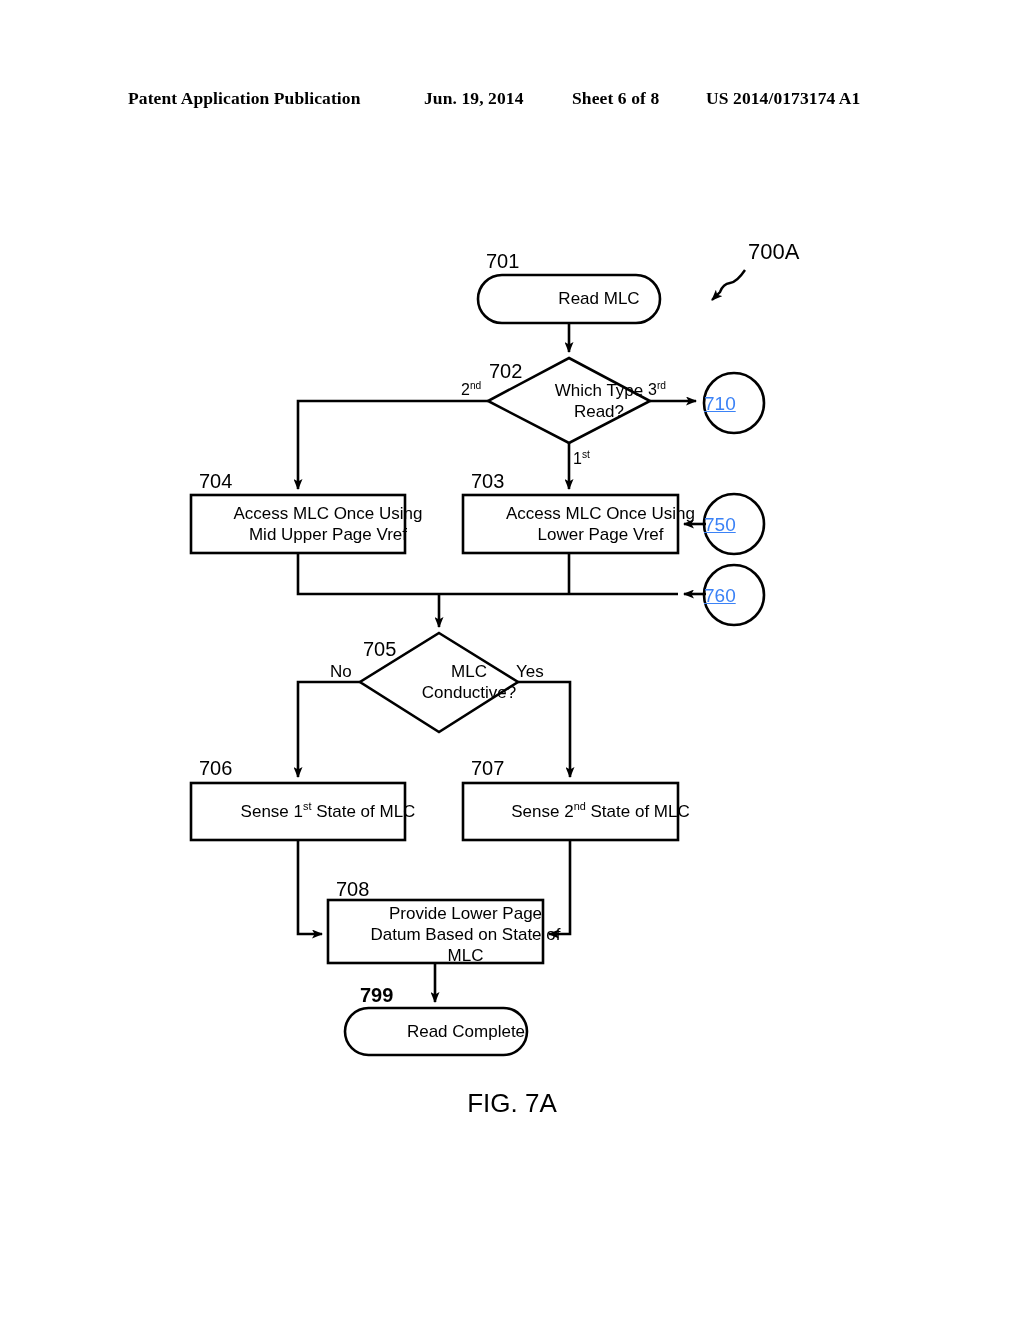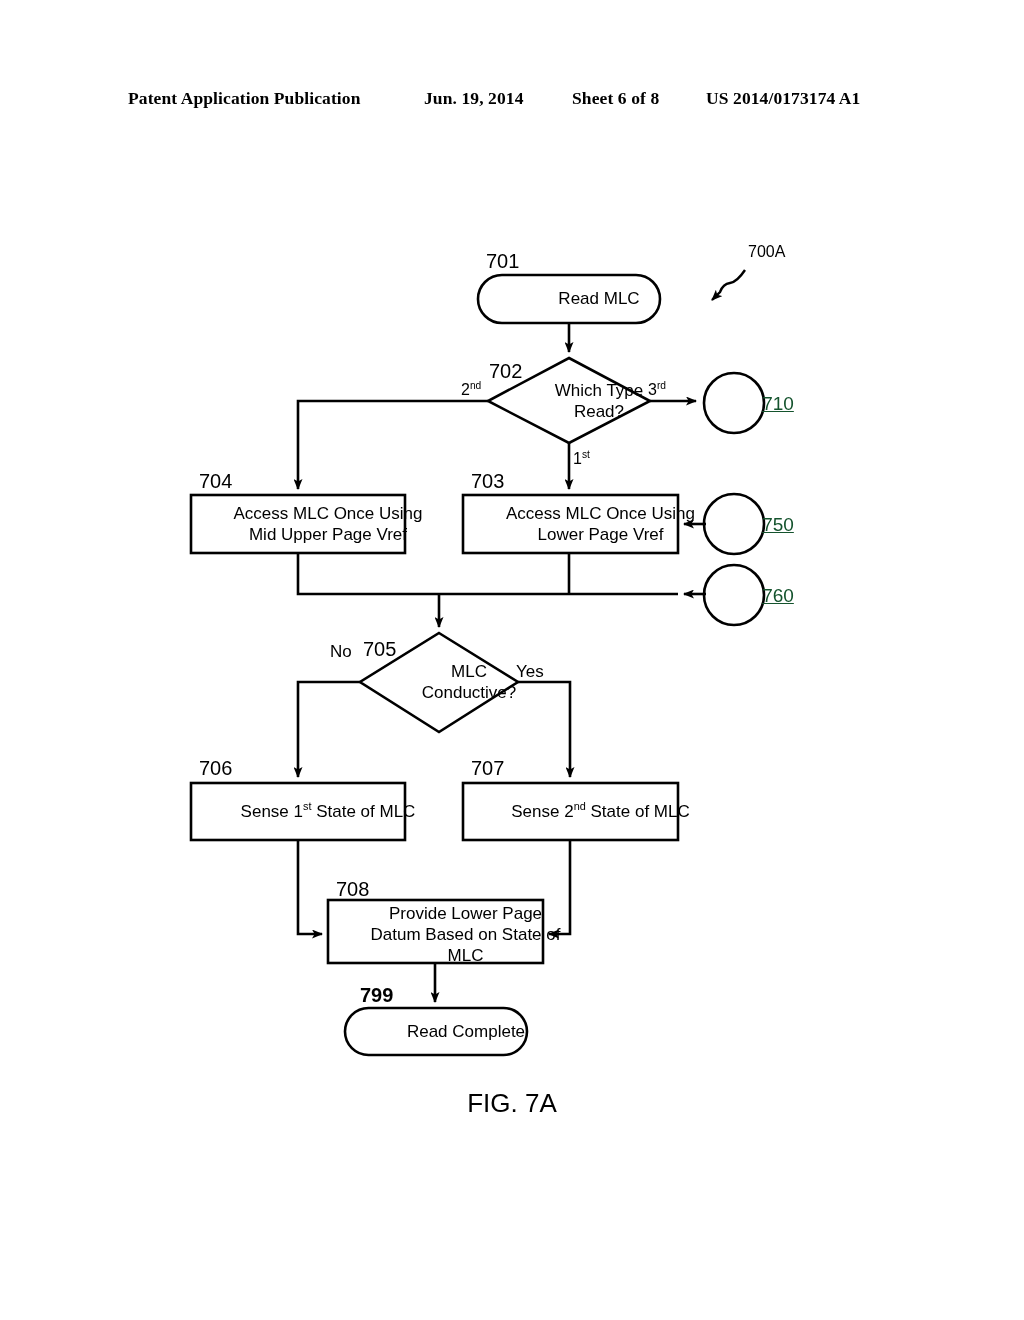--- a/index.html
+++ b/index.html
@@ -70,25 +70,23 @@
     font-size: 16px;
     line-height: 18px;
     color: #000;
     white-space: nowrap;
   }
   .conn-lbl {
     position: absolute;
     font-family: "Liberation Sans", sans-serif;
     font-size: 19px;
     line-height: 21px;
-    color: #14532d;
+    color: #3b82f6;
     text-decoration: underline;
-    text-align: center;
-    white-space: nowrap;
-    padding-left: 44px;
+    white-space: nowrap;
   }
   .fig-caption {
     position: absolute;
     left: 0;
     top: 1088px;
     width: 1024px;
     text-align: center;
     font-family: "Liberation Sans", sans-serif;
     font-size: 26px;
     color: #000000;
@@ -185,35 +183,35 @@
 
   <div class="ref" style="left:199px; top:470px;">704</div>
   <div class="nd" style="left:191px; top:503px; width:214px;"><span>Access MLC Once Using</span><br><span>Mid Upper Page Vref</span></div>
 
   <div class="ref" style="left:471px; top:470px;">703</div>
   <div class="nd" style="left:463px; top:503px; width:215px;"><span>Access MLC Once Using</span><br><span>Lower Page Vref</span></div>
 
   <div class="ref" style="left:363px; top:638px;">705</div>
   <div class="nd" style="left:359px; top:661px; width:160px;"><span>MLC</span><br><span>Conductive?</span></div>
 
-  <div class="edgelbl" style="left:330px; top:643px; font-size:17px;">No</div>
+  <div class="edgelbl" style="left:330px; top:663px; font-size:17px;">No</div>
   <div class="edgelbl" style="left:516px; top:663px; font-size:17px;">Yes</div>
 
   <div class="ref" style="left:199px; top:757px;">706</div>
   <div class="nd" style="left:191px; top:801px; width:214px;"><span>Sense 1</span><sup>st</sup><span> State of MLC</span></div>
 
   <div class="ref" style="left:471px; top:757px;">707</div>
   <div class="nd" style="left:463px; top:801px; width:215px;"><span>Sense 2</span><sup>nd</sup><span> State of MLC</span></div>
 
   <div class="ref" style="left:336px; top:878px;">708</div>
   <div class="nd" style="left:328px; top:903px; width:215px;"><span>Provide Lower Page</span><br><span>Datum Based on State of</span><br><span>MLC</span></div>
 
   <div class="ref" style="left:360px; top:984px;font-weight:bold;">799</div>
   <div class="nd" style="left:345px; top:1021px; width:182px;">Read Complete</div>
 
   <div class="conn-lbl" style="left:704px; top:393px; width:60px;">710</div>
   <div class="conn-lbl" style="left:704px; top:514px; width:60px;">750</div>
   <div class="conn-lbl" style="left:704px; top:585px; width:60px;">760</div>
 
-  <div class="ref" style="left:748px; top:241px; font-size:16px;">700A</div>
+  <div class="ref" style="left:748px; top:241px; font-size:22px;">700A</div>
 
   <div class="fig-caption">FIG. 7A</div>
 </div>
 
 </body></html>

